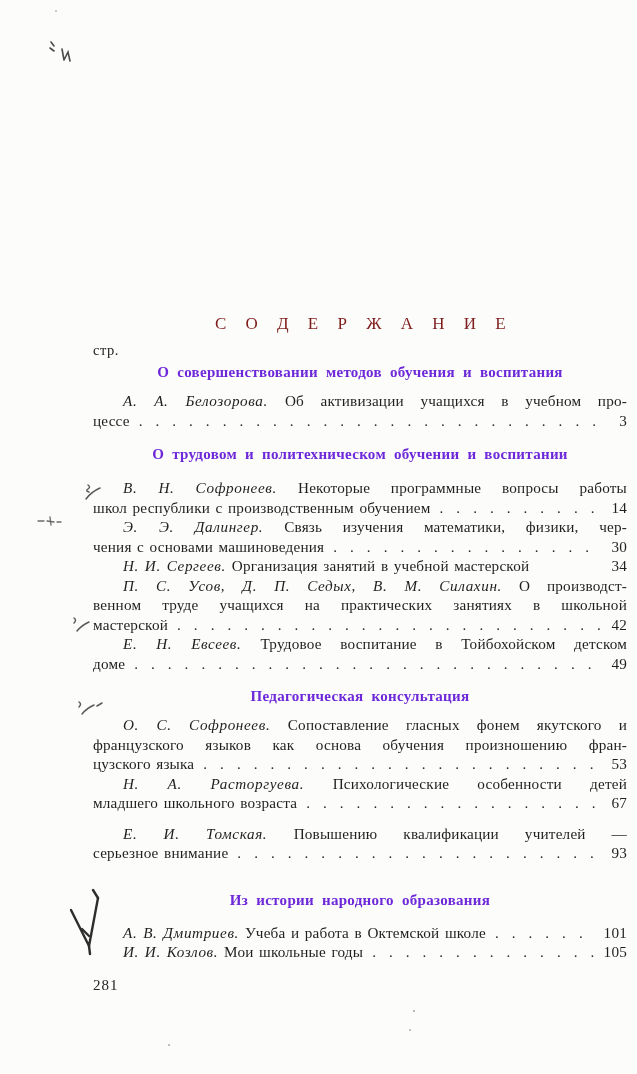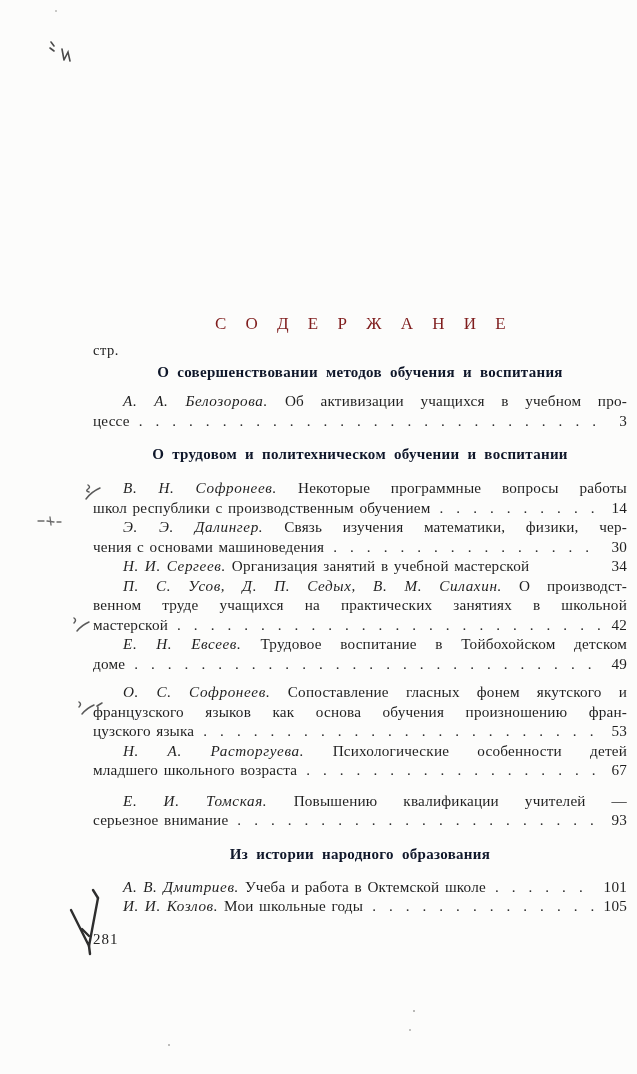--- a/index.html
+++ b/index.html
@@ -35,32 +35,32 @@
     margin-top:9px;
     line-height:17px;
     color:#222;
   }
   .section-heading{
     font-weight:bold;
     font-size:15px;
     text-align:center;
     word-spacing:4px;
     letter-spacing:0.3px;
-    color:#0f172a;
+    color:#6d28d9;
     line-height:19px;
   }
   .section:nth-child(1) .section-heading{margin-top:4px;}
   .section:nth-child(1) .entries{margin-top:9px;}
   .section:nth-child(2) .section-heading{margin-top:15px;}
   .section:nth-child(2) .entries{margin-top:14px;}
   .section:nth-child(3) .section-heading{margin-top:14px;}
   .section:nth-child(3) .entries{margin-top:9px;}
   .section:nth-child(4) .section-heading{margin-top:13px;}
   .section:nth-child(4) .entries{margin-top:11px;}
-  .section:nth-child(5) .section-heading{margin-top:15px;}
+  .section:nth-child(5) .section-heading{margin-top:28px;}
   .section:nth-child(5) .entries{margin-top:13px;}
   .row{
     font-size:15.2px;
     line-height:19.5px;
     letter-spacing:0.2px;
     word-spacing:1.5px;
     color:#1f1f1f;
   }
   .fullline{
     text-align:justify;
@@ -154,20 +154,21 @@
             </div>
             <div class="row fullline indent"><span class="text"><span class="author">Е. Н. Евсеев. </span>Трудовое воспитание в Тойбохойском детском</span></div>
             <div class="row pageline">
               <span class="text">доме</span>
               <span class="leader">............................................................</span>
               <span class="pagenum">49</span>
             </div>
           </div>
         </div>
         <div class="section">
+          <div class="section-heading">Педагогическая консультация</div>
           <div class="entries">
             <div class="row fullline indent"><span class="text"><span class="author">О. С. Софронеев. </span>Сопоставление гласных фонем якутского и</span></div>
             <div class="row fullline"><span class="text">французского языков как основа обучения произношению фран-</span></div>
             <div class="row pageline">
               <span class="text">цузского языка</span>
               <span class="leader">............................................................</span>
               <span class="pagenum">53</span>
             </div>
             <div class="row fullline indent"><span class="text"><span class="author">Н. А. Расторгуева. </span>Психологические особенности детей</span></div>
             <div class="row pageline">

